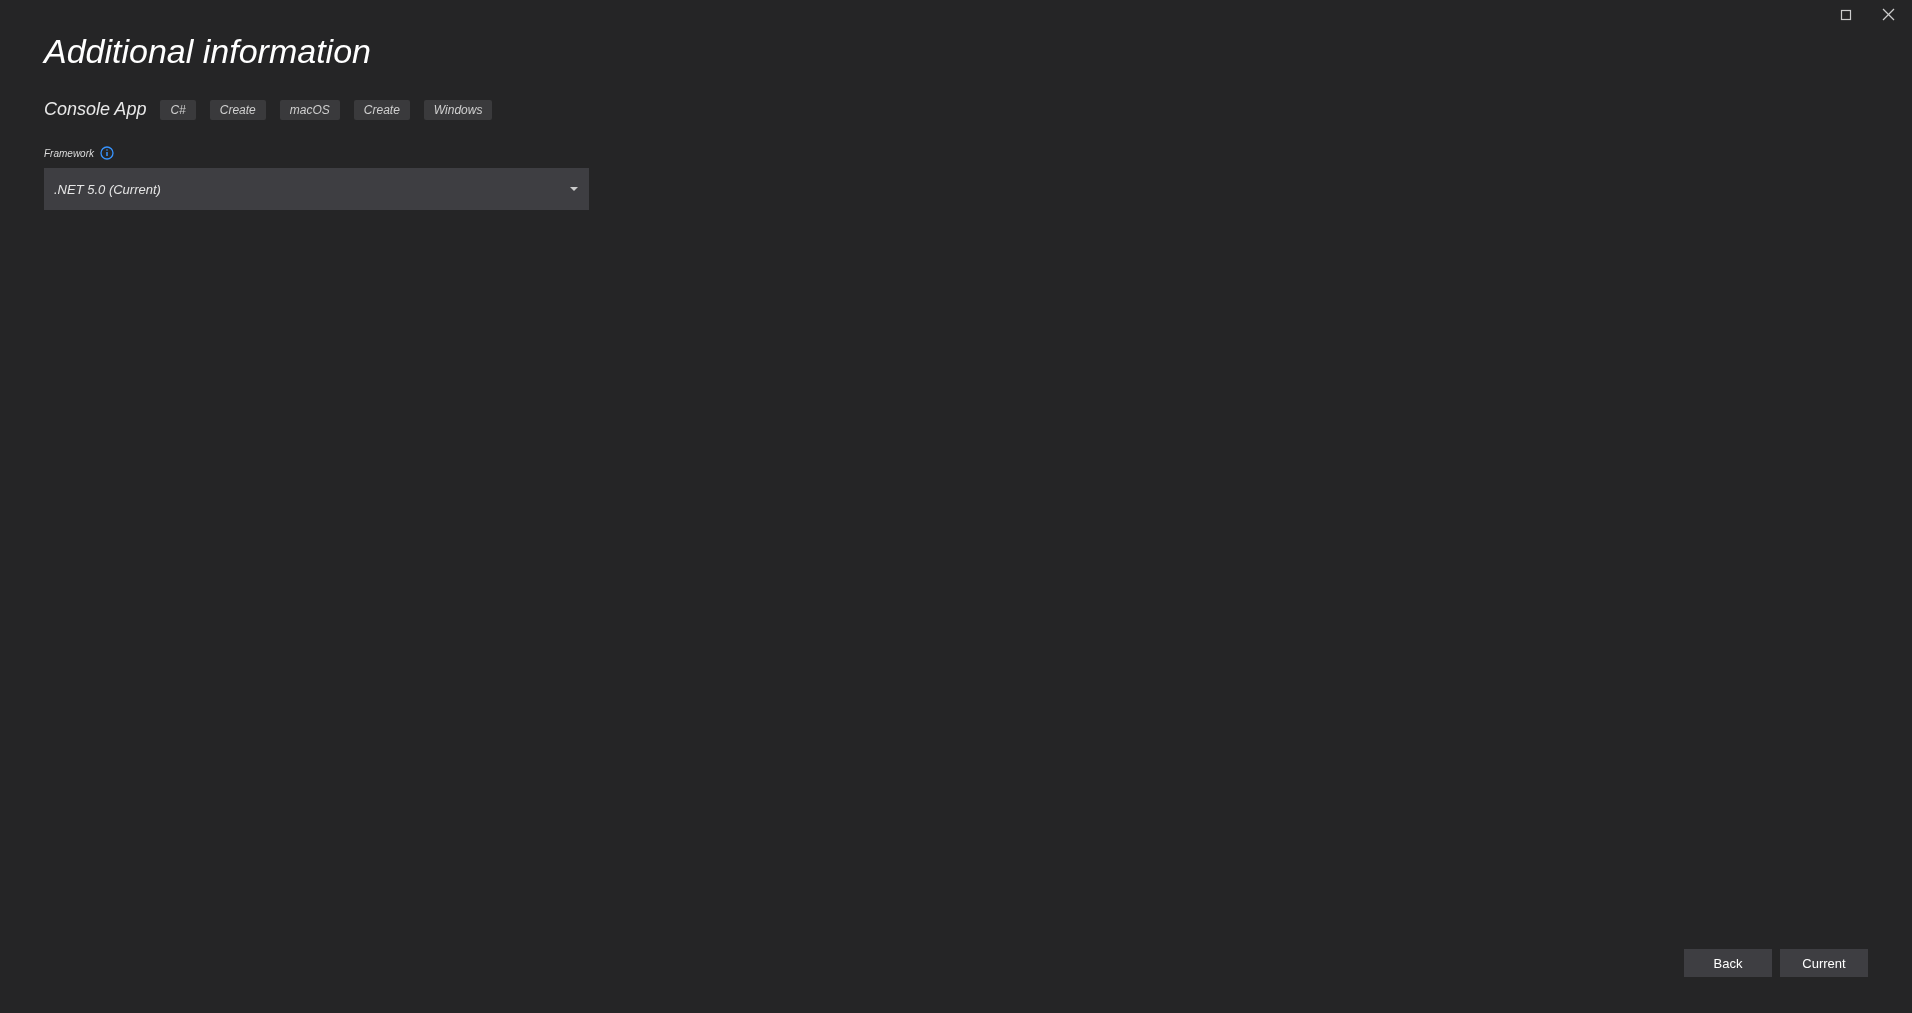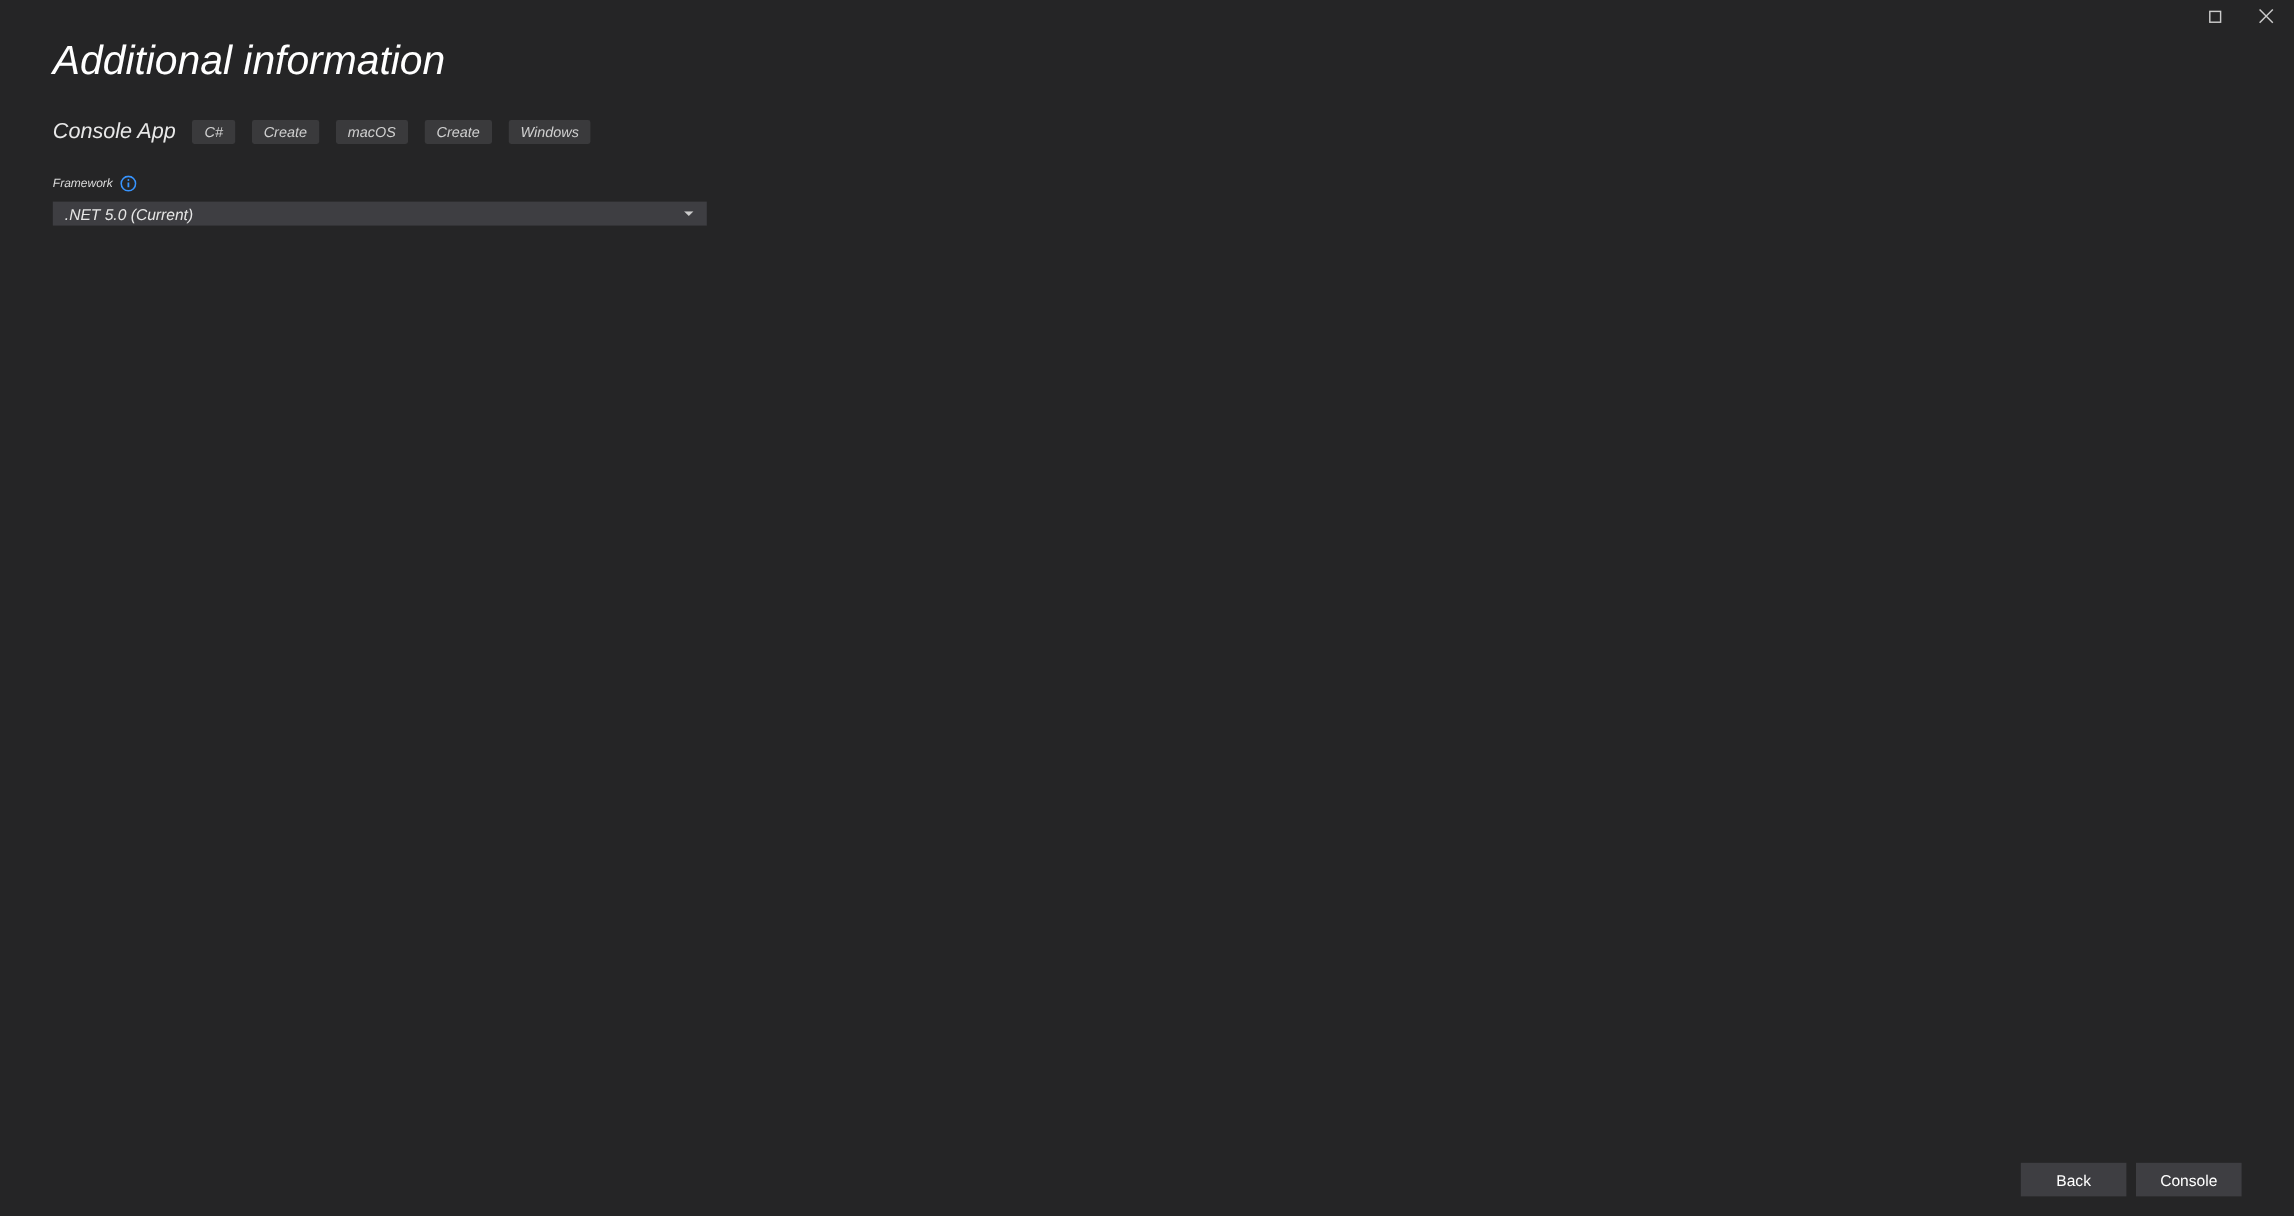--- a/index.html
+++ b/index.html
@@ -84,21 +84,21 @@
       display: inline-flex;
       align-items: center;
       justify-content: center;
     }
     .info-icon svg {
       stroke: #3794ff;
       fill: none;
     }
     .select-field {
       width: 545px;
-      height: 20px;
+      height: 42px;
       background-color: #3e3e42;
       border: none;
       display: flex;
       align-items: center;
       justify-content: space-between;
       padding: 0 10px;
       cursor: pointer;
     }
     .select-value {
       font-size: 13px;
@@ -109,21 +109,21 @@
       height: 10px;
       display: flex;
       align-items: center;
       justify-content: center;
     }
     .chevron-down svg {
       fill: #cccccc;
     }
     .footer {
       position: absolute;
-      bottom: 16px;
+      bottom: 36px;
       right: 44px;
       display: flex;
       gap: 8px;
     }
     .btn {
       width: 88px;
       height: 28px;
       background-color: #3e3e42;
       border: none;
       color: #ffffff;
@@ -184,14 +184,14 @@
         <svg width="8" height="5" viewBox="0 0 8 5">
           <path d="M0 0 L4 4 L8 0 Z"></path>
         </svg>
       </span>
     </div>
   </div>
 </div>
 
 <div class="footer">
   <button class="btn">Back</button>
-  <button class="btn">Console</button>
+  <button class="btn">Current</button>
 </div>
 
 </body></html>

